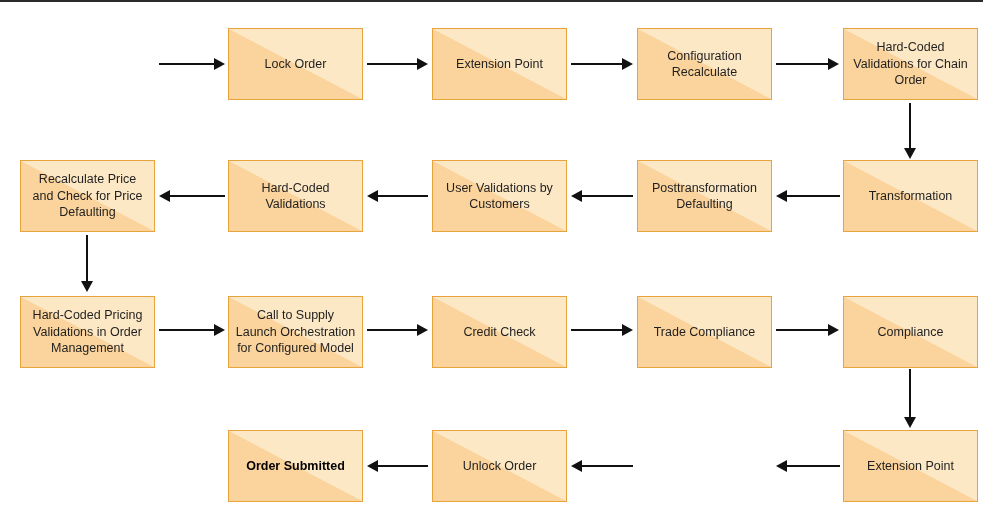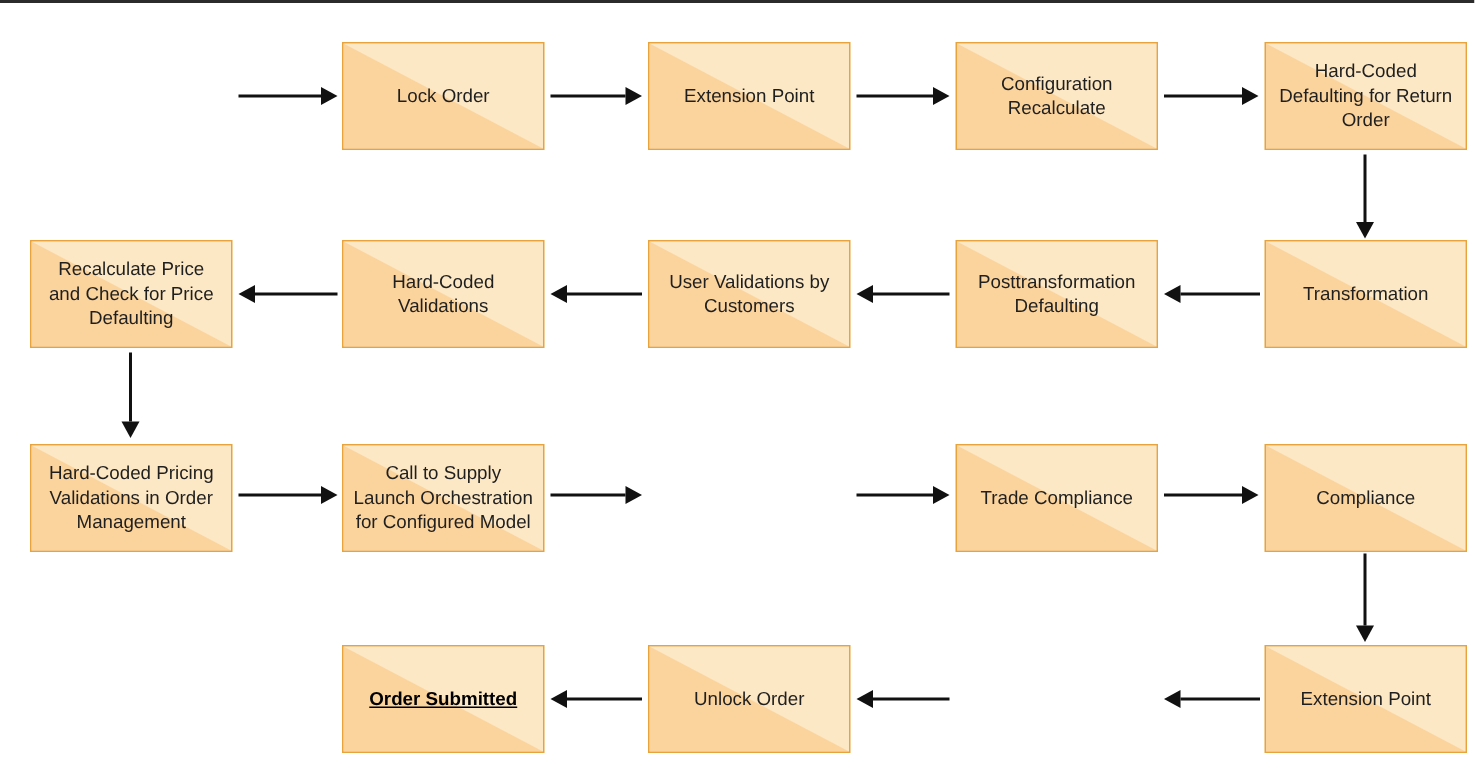--- a/index.html
+++ b/index.html
@@ -11,21 +11,21 @@
   .canvas{position:absolute;left:0;top:0;width:983px;height:512px;}
   .topline{position:absolute;left:0;top:0;width:983px;height:2px;background:#2b2b2b;}
   .node{
     position:absolute;width:135px;height:72px;box-sizing:border-box;
     border:1.5px solid #e8a33d;
     background:linear-gradient(to top right,#fbd39c 49.7%,#fde8c5 50.3%);
     display:flex;align-items:center;justify-content:center;
     text-align:center;padding:4px 6px;
   }
   .node span{font-size:12.5px;line-height:1.32;color:#1f1f1f;}
-  .node span.bold{font-weight:700;color:#000;text-decoration:underline;}
+  .node span.bold{font-weight:700;color:#000;}
   .c1{left:20px}.c2{left:228px}.c3{left:432px}.c4{left:637px}.c5{left:843px}
   .r1{top:28px}.r2{top:160px}.r3{top:296px}.r4{top:430px}
 
   .arrow-r{position:absolute;height:2px;background:#111;}
   .arrow-r::after{content:"";position:absolute;right:-11px;top:-5px;width:0;height:0;
     border-left:11px solid #111;border-top:6px solid transparent;border-bottom:6px solid transparent;}
   .arrow-l{position:absolute;height:2px;background:#111;}
   .arrow-l::before{content:"";position:absolute;left:-11px;top:-5px;width:0;height:0;
     border-right:11px solid #111;border-top:6px solid transparent;border-bottom:6px solid transparent;}
   .arrow-d{position:absolute;width:2px;background:#111;}
@@ -41,21 +41,21 @@
   <div class="node r1 c2">
     <span>Lock Order</span>
   </div>
   <div class="node r1 c3">
     <span>Extension Point</span>
   </div>
   <div class="node r1 c4">
     <span>Configuration Recalculate</span>
   </div>
   <div class="node r1 c5">
-    <span>Hard-Coded Defaulting for Return Order</span>
+    <span>Hard-Coded Validations for Chain Order</span>
   </div>
 
   <div class="arrow-r" style="left:159px;top:63px;width:55px;"></div>
   <div class="arrow-r" style="left:367px;top:63px;width:50px;"></div>
   <div class="arrow-r" style="left:571px;top:63px;width:51px;"></div>
   <div class="arrow-r" style="left:776px;top:63px;width:52px;"></div>
 
   <div class="arrow-d" style="left:909px;top:103px;height:45px;"></div>
 
   <div class="node r2 c1">
@@ -80,20 +80,23 @@
   <div class="arrow-l" style="left:170px;top:195px;width:55px;"></div>
 
   <div class="arrow-d" style="left:86px;top:235px;height:46px;"></div>
 
   <div class="node r3 c1">
     <span>Hard-Coded Pricing Validations in Order Management</span>
   </div>
   <div class="node r3 c2">
     <span>Call to Supply Launch Orchestration for Configured Model</span>
   </div>
+  <div class="node r3 c3">
+    <span>Credit Check</span>
+  </div>
   <div class="node r3 c4">
     <span>Trade Compliance</span>
   </div>
   <div class="node r3 c5">
     <span>Compliance</span>
   </div>
 
   <div class="arrow-r" style="left:159px;top:329px;width:55px;"></div>
   <div class="arrow-r" style="left:367px;top:329px;width:50px;"></div>
   <div class="arrow-r" style="left:571px;top:329px;width:51px;"></div>

